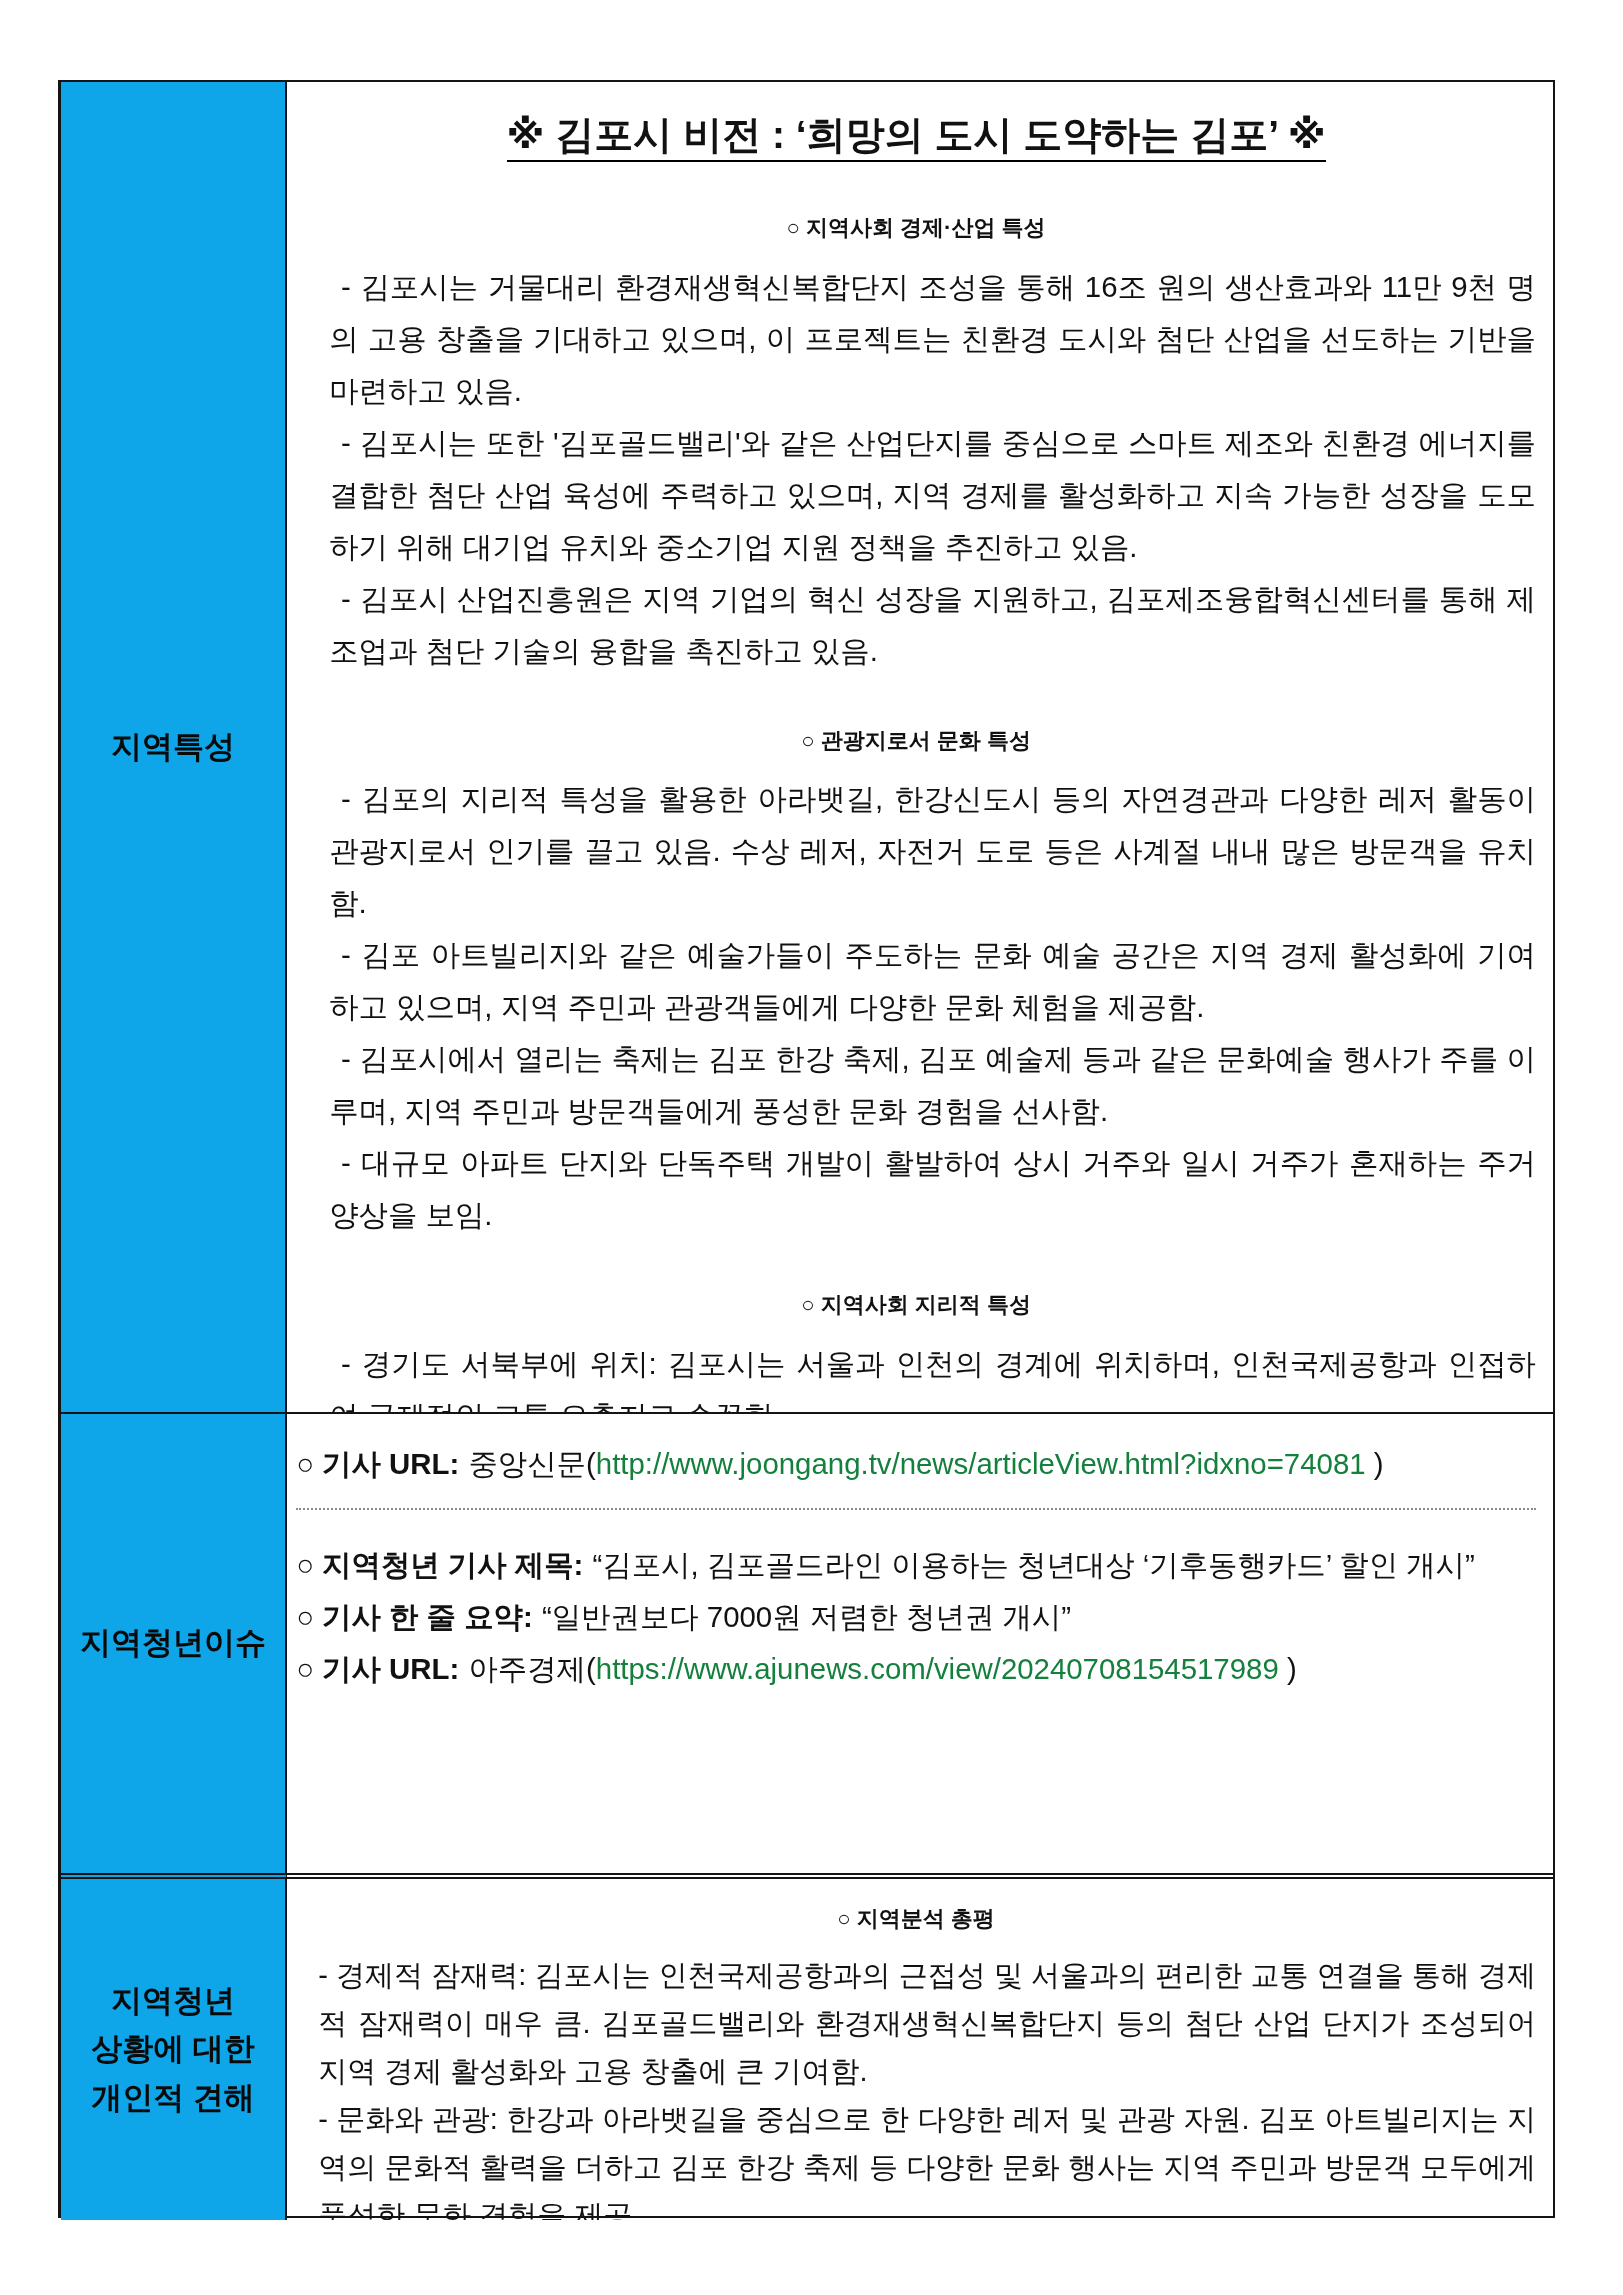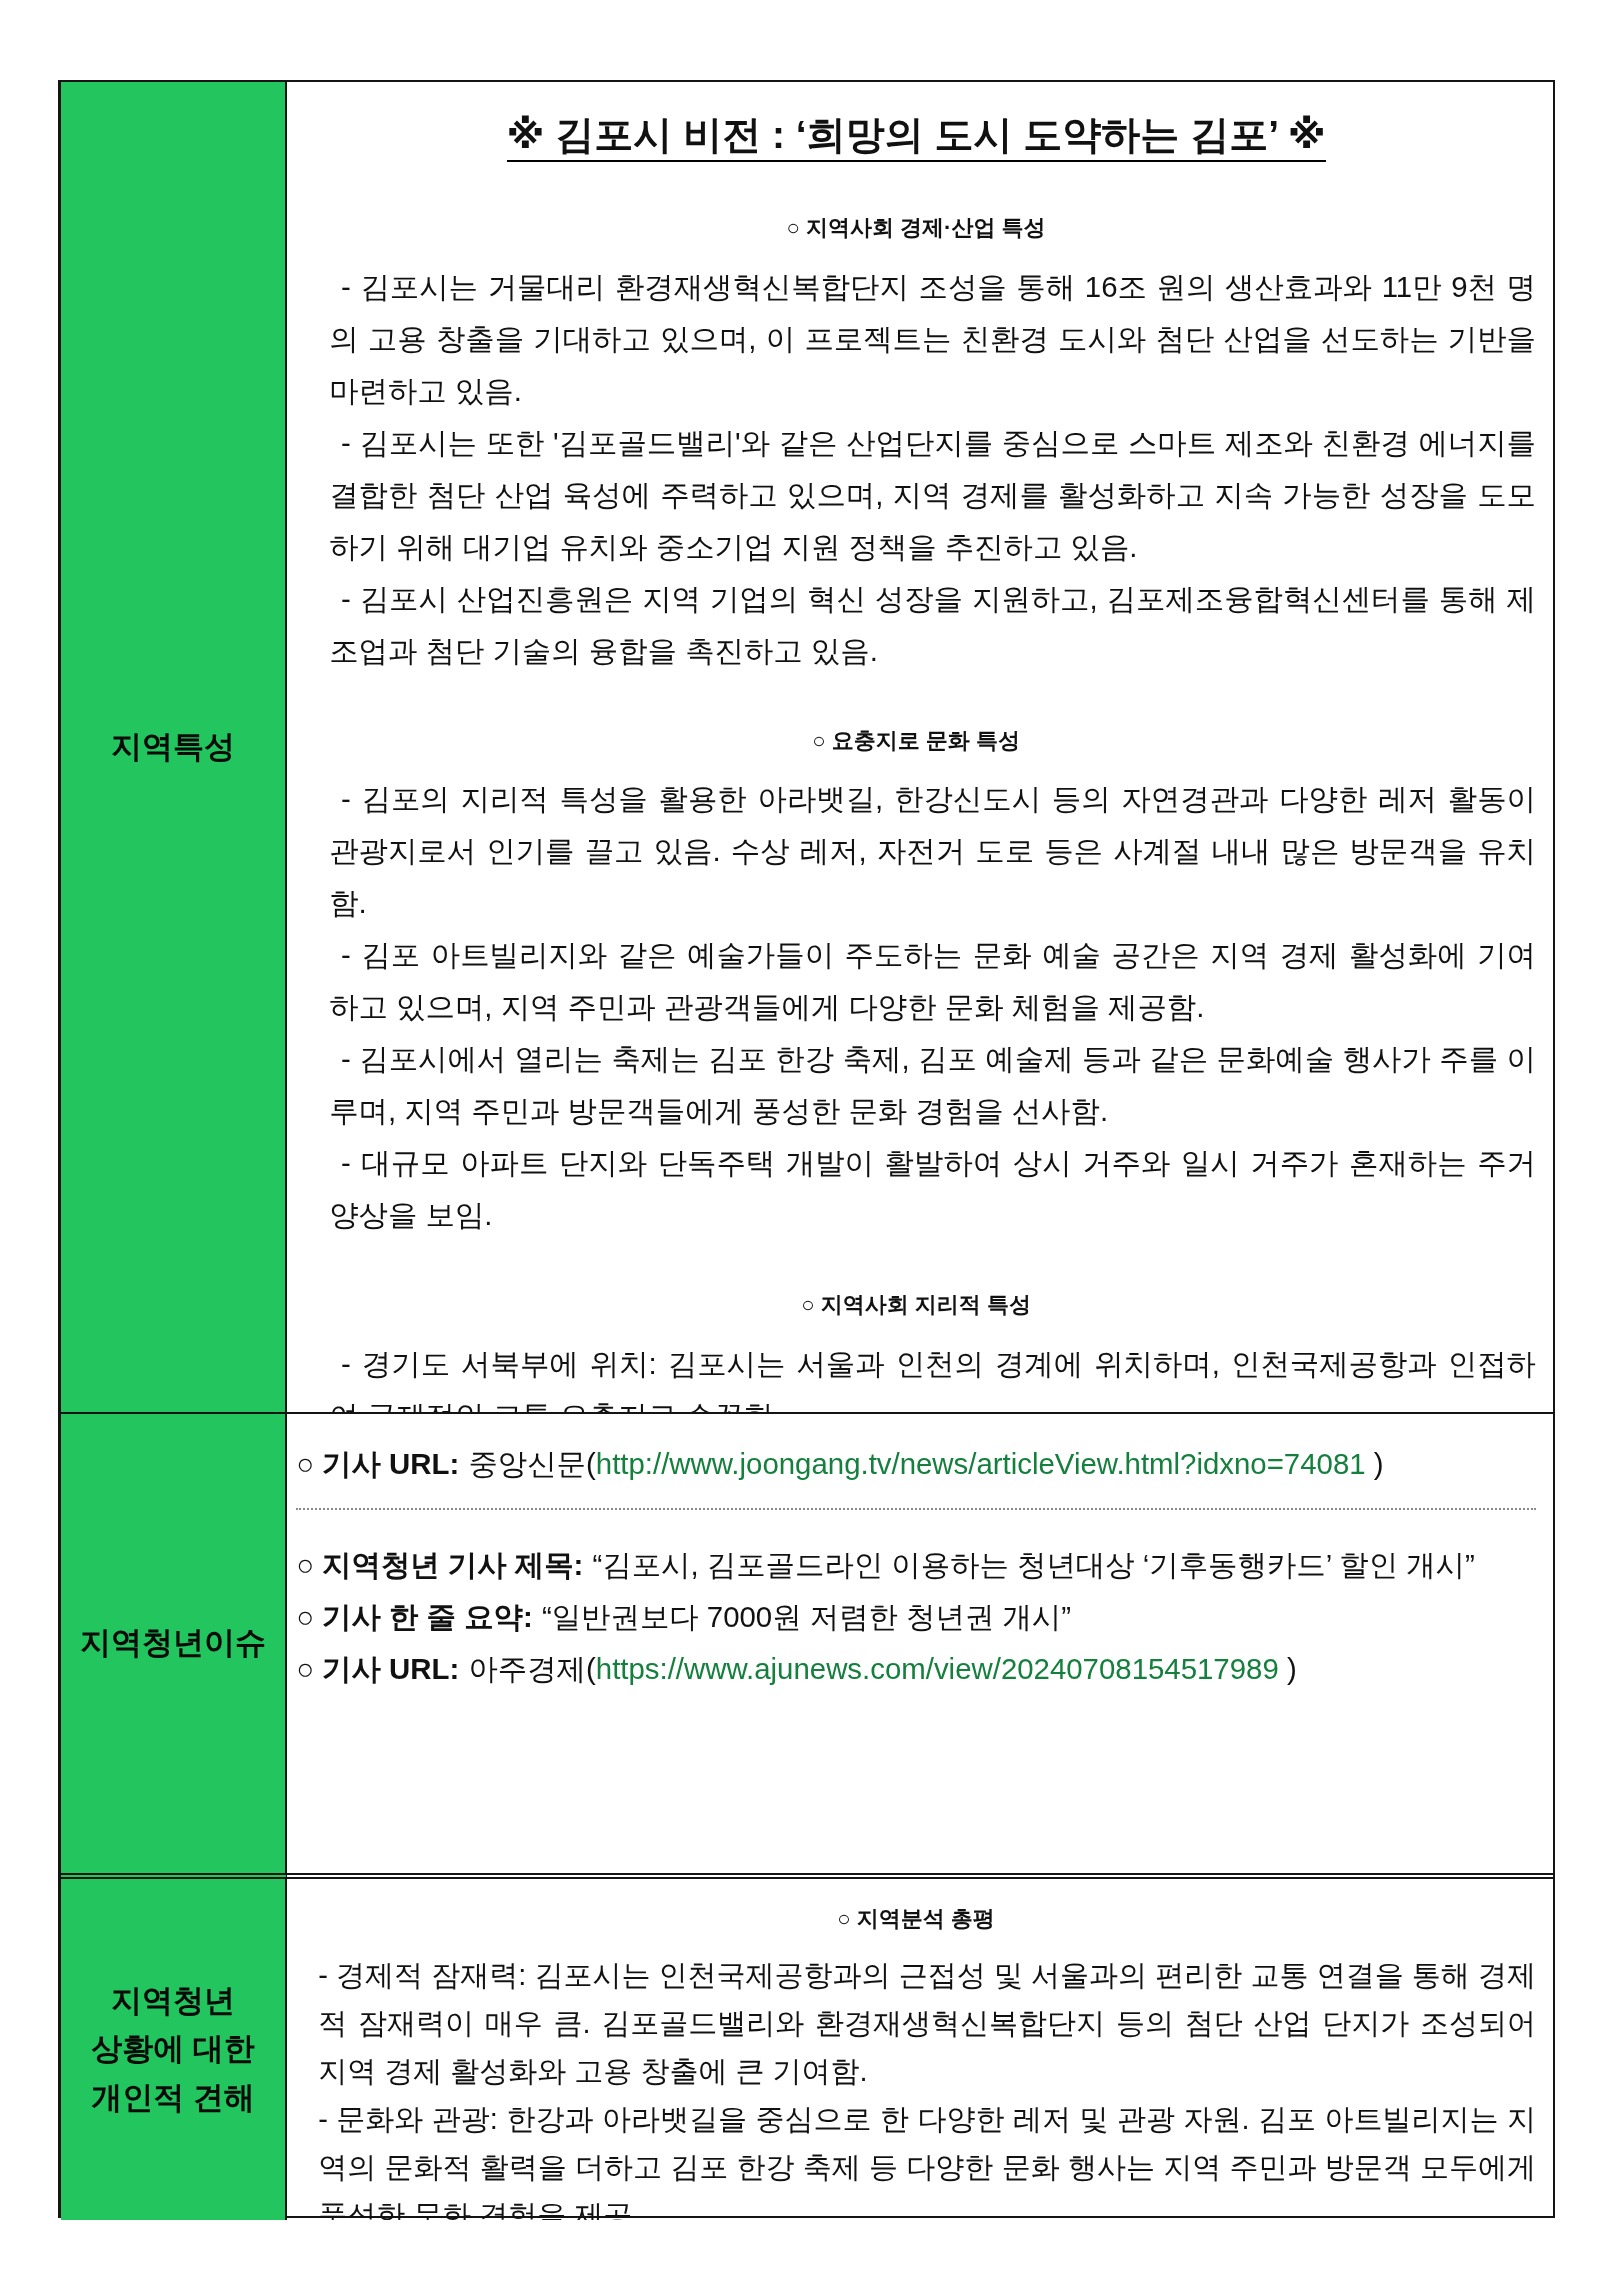--- a/index.html
+++ b/index.html
@@ -14,21 +14,21 @@
     display: grid;
     grid-template-columns: 226px 1fr;
     grid-template-rows: 1330px 461px 347px;
     border: 2.6px solid #141414;
     border-left-width: 3.9px;
     box-sizing: border-box;
     background: #fff;
   }
   .cell { box-sizing: border-box; overflow: hidden; }
   .cell-label {
-    background: #22c55e;
+    background: #0ea5e9;
     border-right: 2px solid #141414;
     display: flex; align-items: center; justify-content: center;
     text-align: center;
     font-weight: bold; font-size: 31px; line-height: 1.55;
     color: #0a0a0a;
   }
   .pre-line { white-space: pre-line; }
   .cell-content {
     padding: 23.6px 17px 0 9.2px;
     font-size: 29.4px; line-height: 52px;
@@ -76,21 +76,21 @@
   <div class="cell cell-content">
     <div class="title-wrap">
       <span class="doc-title">※ 김포시 비전 : ‘희망의 도시 도약하는 김포’ ※</span>
     </div>
 
     <p class="heading">○ 지역사회 경제·산업 특성</p>
     <p class="bullet">- 김포시는 거물대리 환경재생혁신복합단지 조성을 통해 16조 원의 생산효과와 11만 9천 명의 고용 창출을 기대하고 있으며, 이 프로젝트는 친환경 도시와 첨단 산업을 선도하는 기반을 마련하고 있음.</p>
     <p class="bullet">- 김포시는 또한 '김포골드밸리'와 같은 산업단지를 중심으로 스마트 제조와 친환경 에너지를 결합한 첨단 산업 육성에 주력하고 있으며, 지역 경제를 활성화하고 지속 가능한 성장을 도모하기 위해 대기업 유치와 중소기업 지원 정책을 추진하고 있음.</p>
     <p class="bullet">- 김포시 산업진흥원은 지역 기업의 혁신 성장을 지원하고, 김포제조융합혁신센터를 통해 제조업과 첨단 기술의 융합을 촉진하고 있음.</p>
 
-    <p class="heading">○ 요충지로 문화 특성</p>
+    <p class="heading">○ 관광지로서 문화 특성</p>
     <p class="bullet">- 김포의 지리적 특성을 활용한 아라뱃길, 한강신도시 등의 자연경관과 다양한 레저 활동이 관광지로서 인기를 끌고 있음. 수상 레저, 자전거 도로 등은 사계절 내내 많은 방문객을 유치함.</p>
     <p class="bullet">- 김포 아트빌리지와 같은 예술가들이 주도하는 문화 예술 공간은 지역 경제 활성화에 기여하고 있으며, 지역 주민과 관광객들에게 다양한 문화 체험을 제공함.</p>
     <p class="bullet">- 김포시에서 열리는 축제는 김포 한강 축제, 김포 예술제 등과 같은 문화예술 행사가 주를 이루며, 지역 주민과 방문객들에게 풍성한 문화 경험을 선사함.</p>
     <p class="bullet">- 대규모 아파트 단지와 단독주택 개발이 활발하여 상시 거주와 일시 거주가 혼재하는 주거 양상을 보임.</p>
 
     <p class="heading">○ 지역사회 지리적 특성</p>
     <p class="bullet">- 경기도 서북부에 위치: 김포시는 서울과 인천의 경계에 위치하며, 인천국제공항과 인접하여 국제적인 교통 요충지로 손꼽힘.</p>
 
   </div>
 

